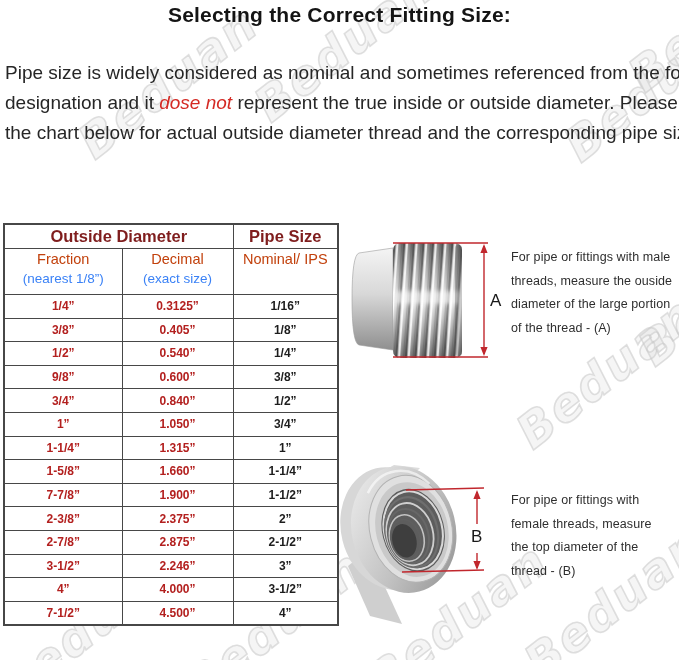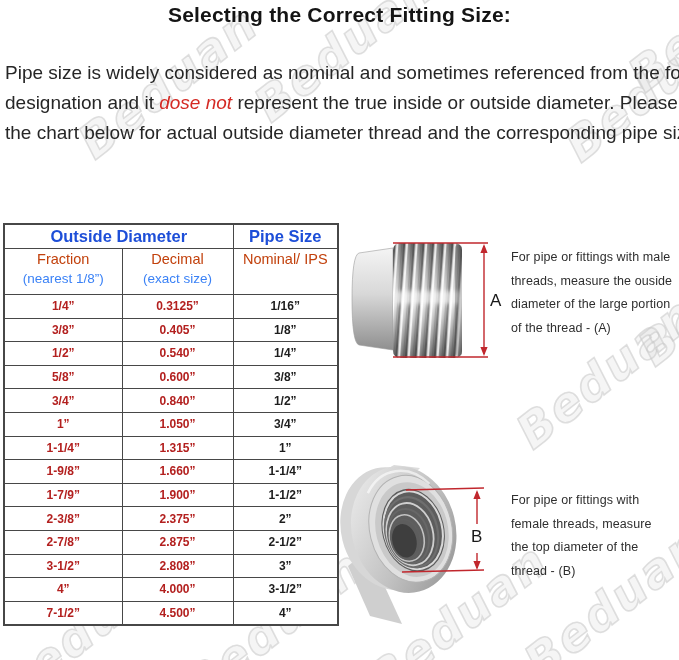--- a/index.html
+++ b/index.html
@@ -24,21 +24,21 @@
   .intro{position:absolute;left:5px;top:58px;font-size:19px;line-height:30px;color:#262626;}
   .intro .iline{white-space:nowrap;}
   .intro .hl{color:var(--emphasis-red,#d42a24);font-weight:normal;font-style:italic;}
   
   .chart{
     position:absolute;left:3px;top:223px;width:334px;
     border-collapse:collapse;table-layout:fixed;background:#fff;
     border:2px solid var(--border-gray,#474747);
   }
   .chart th,.chart td{border:1px solid var(--border-gray,#474747);text-align:center;padding:0;}
-  .gh{height:23px;font-size:16.5px;font-weight:bold;color:#1d4ed8;vertical-align:middle;}
+  .gh{height:23px;font-size:16.5px;font-weight:bold;color:#7f1d1d;vertical-align:middle;}
   .sh{height:45px;vertical-align:top;padding-top:3px;font-weight:normal;}
   .sh-t{font-size:14.5px;color:#c2410c;line-height:20px;}
   .sh-s{font-size:13.5px;color:#3b82f6;line-height:19px;}
   .chart td{height:22.6px;font-size:12px;font-weight:bold;vertical-align:middle;}
   td.red{color:var(--table-value-red,#b3201f);}
   td.blk{color:#1d1d1d;margin-left:43px;}
   
   .fit-a{position:absolute;left:346px;top:236px;width:160px;height:132px;}
   .fit-b{position:absolute;left:340px;top:458px;width:162px;height:186px;}
   .dim{stroke:var(--dimension-red,#c1272d);stroke-width:1.4;fill:none;}
@@ -109,62 +109,62 @@
           <td class="red">3/8”</td>
           <td class="red">0.405”</td>
           <td class="blk">1/8”</td>
         </tr>
       <tr>
           <td class="red">1/2”</td>
           <td class="red">0.540”</td>
           <td class="blk">1/4”</td>
         </tr>
       <tr>
-          <td class="red">5/8”</td>
+          <td class="red">9/8”</td>
           <td class="red">0.600”</td>
           <td class="blk">3/8”</td>
         </tr>
       <tr>
           <td class="red">3/4”</td>
           <td class="red">0.840”</td>
           <td class="blk">1/2”</td>
         </tr>
       <tr>
           <td class="red">1”</td>
           <td class="red">1.050”</td>
           <td class="blk">3/4”</td>
         </tr>
       <tr>
           <td class="red">1-1/4”</td>
           <td class="red">1.315”</td>
           <td class="blk">1”</td>
         </tr>
       <tr>
-          <td class="red">1-9/8”</td>
+          <td class="red">1-5/8”</td>
           <td class="red">1.660”</td>
           <td class="blk">1-1/4”</td>
         </tr>
       <tr>
-          <td class="red">1-7/9”</td>
+          <td class="red">7-7/8”</td>
           <td class="red">1.900”</td>
           <td class="blk">1-1/2”</td>
         </tr>
       <tr>
           <td class="red">2-3/8”</td>
           <td class="red">2.375”</td>
           <td class="blk">2”</td>
         </tr>
       <tr>
           <td class="red">2-7/8”</td>
           <td class="red">2.875”</td>
           <td class="blk">2-1/2”</td>
         </tr>
       <tr>
           <td class="red">3-1/2”</td>
-          <td class="red">2.808”</td>
+          <td class="red">2.246”</td>
           <td class="blk">3”</td>
         </tr>
       <tr>
           <td class="red">4”</td>
           <td class="red">4.000”</td>
           <td class="blk">3-1/2”</td>
         </tr>
       <tr>
           <td class="red">7-1/2”</td>
           <td class="red">4.500”</td>

